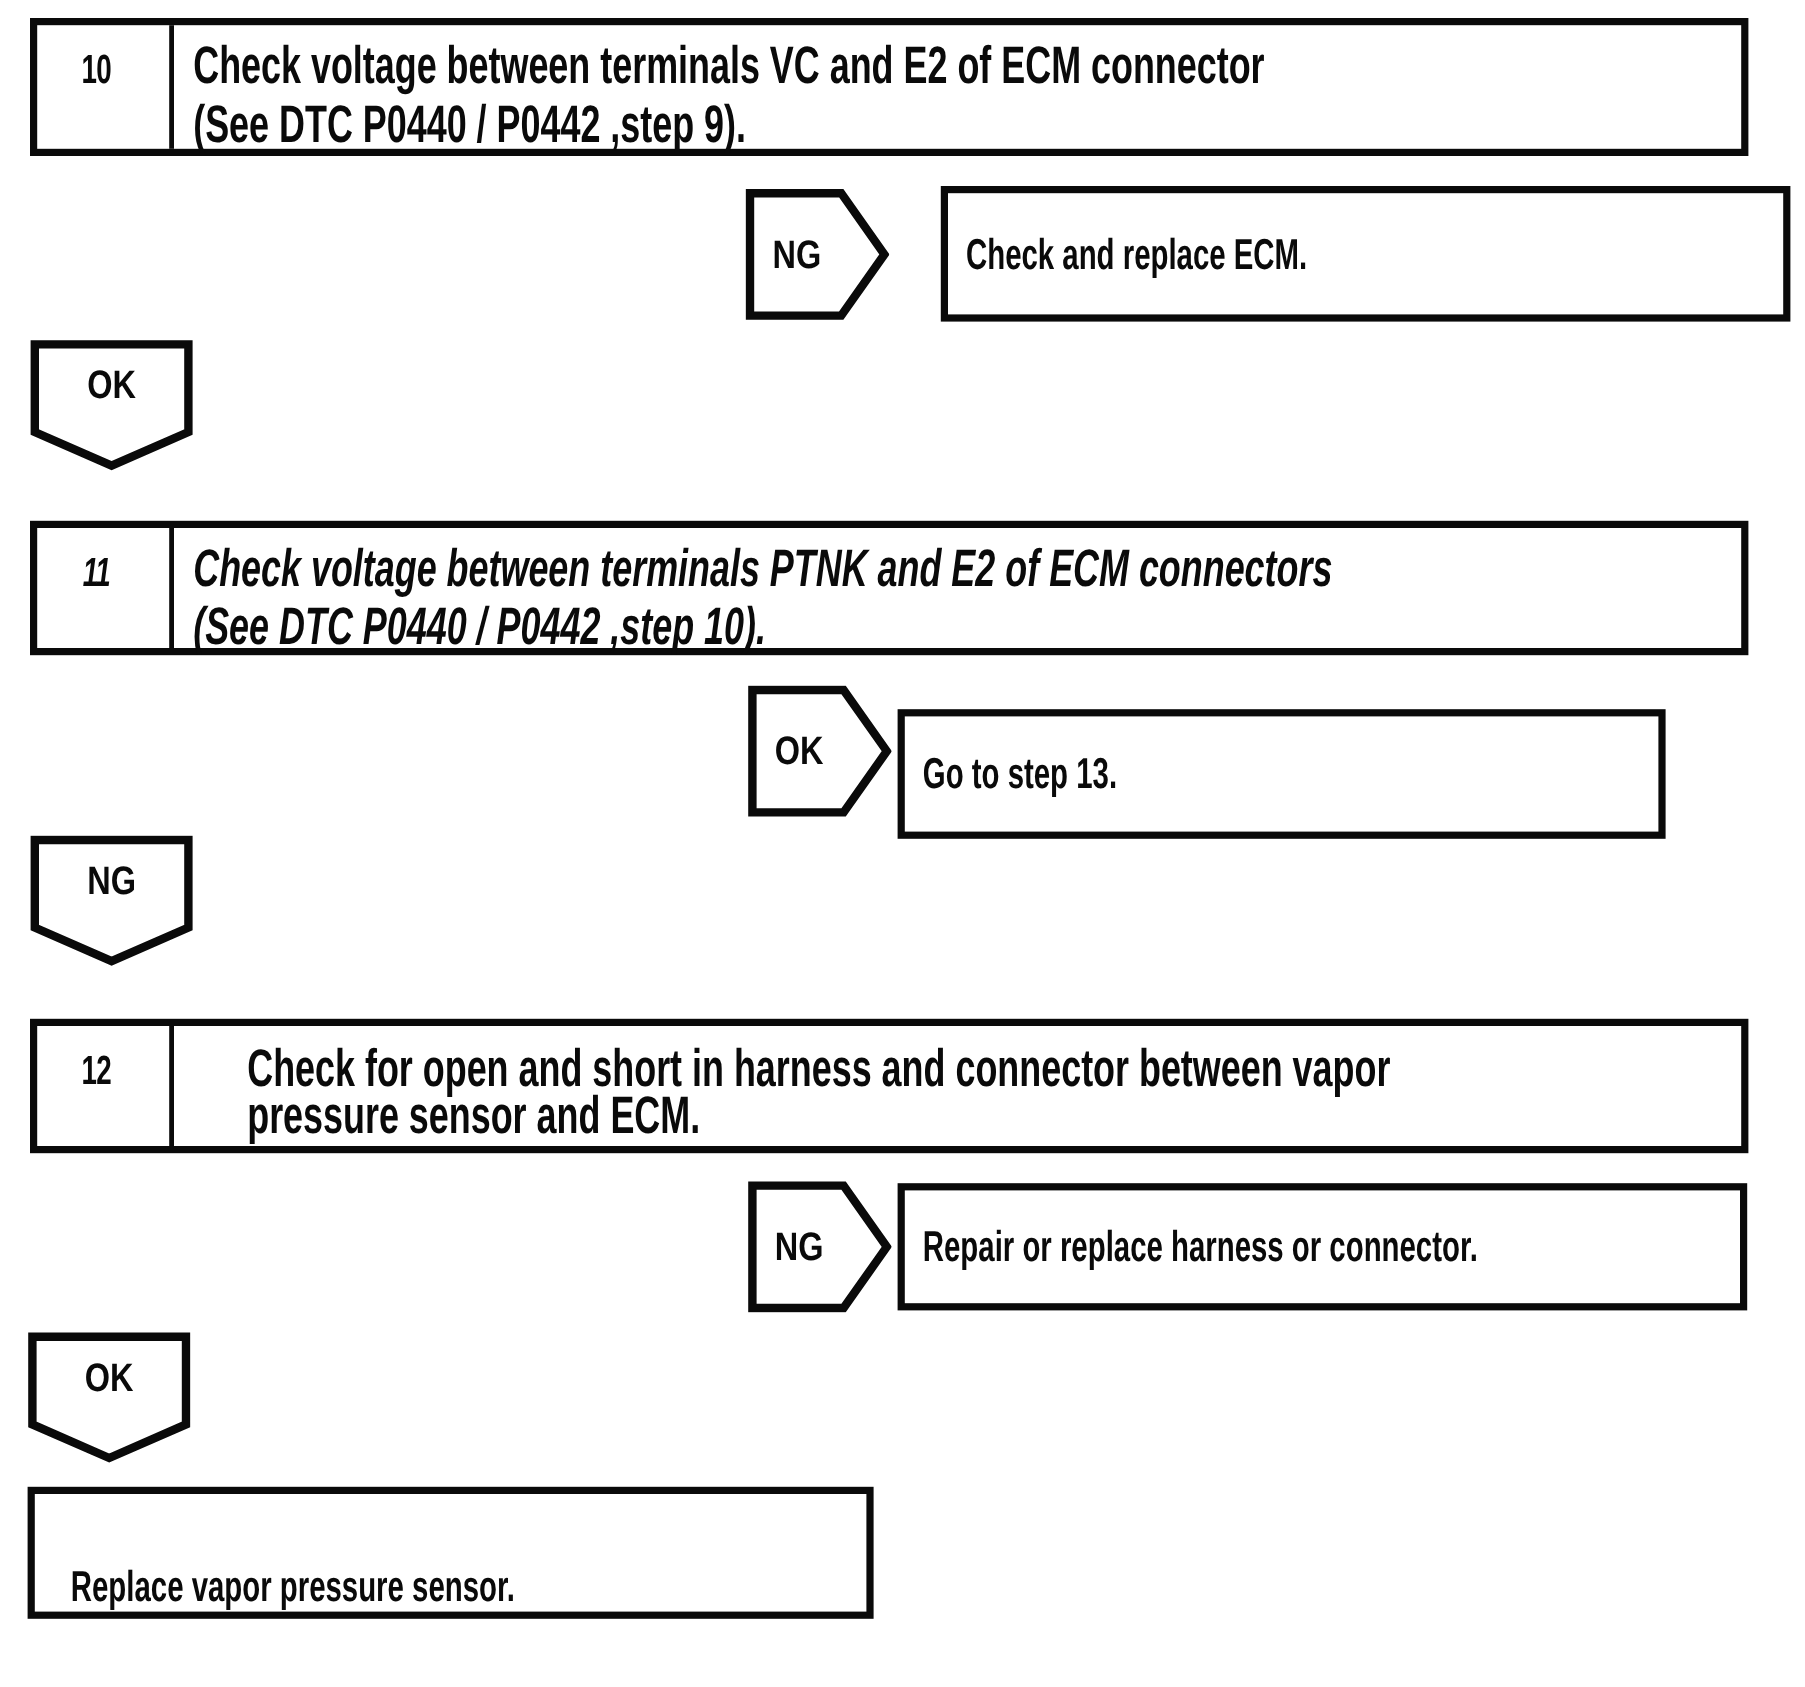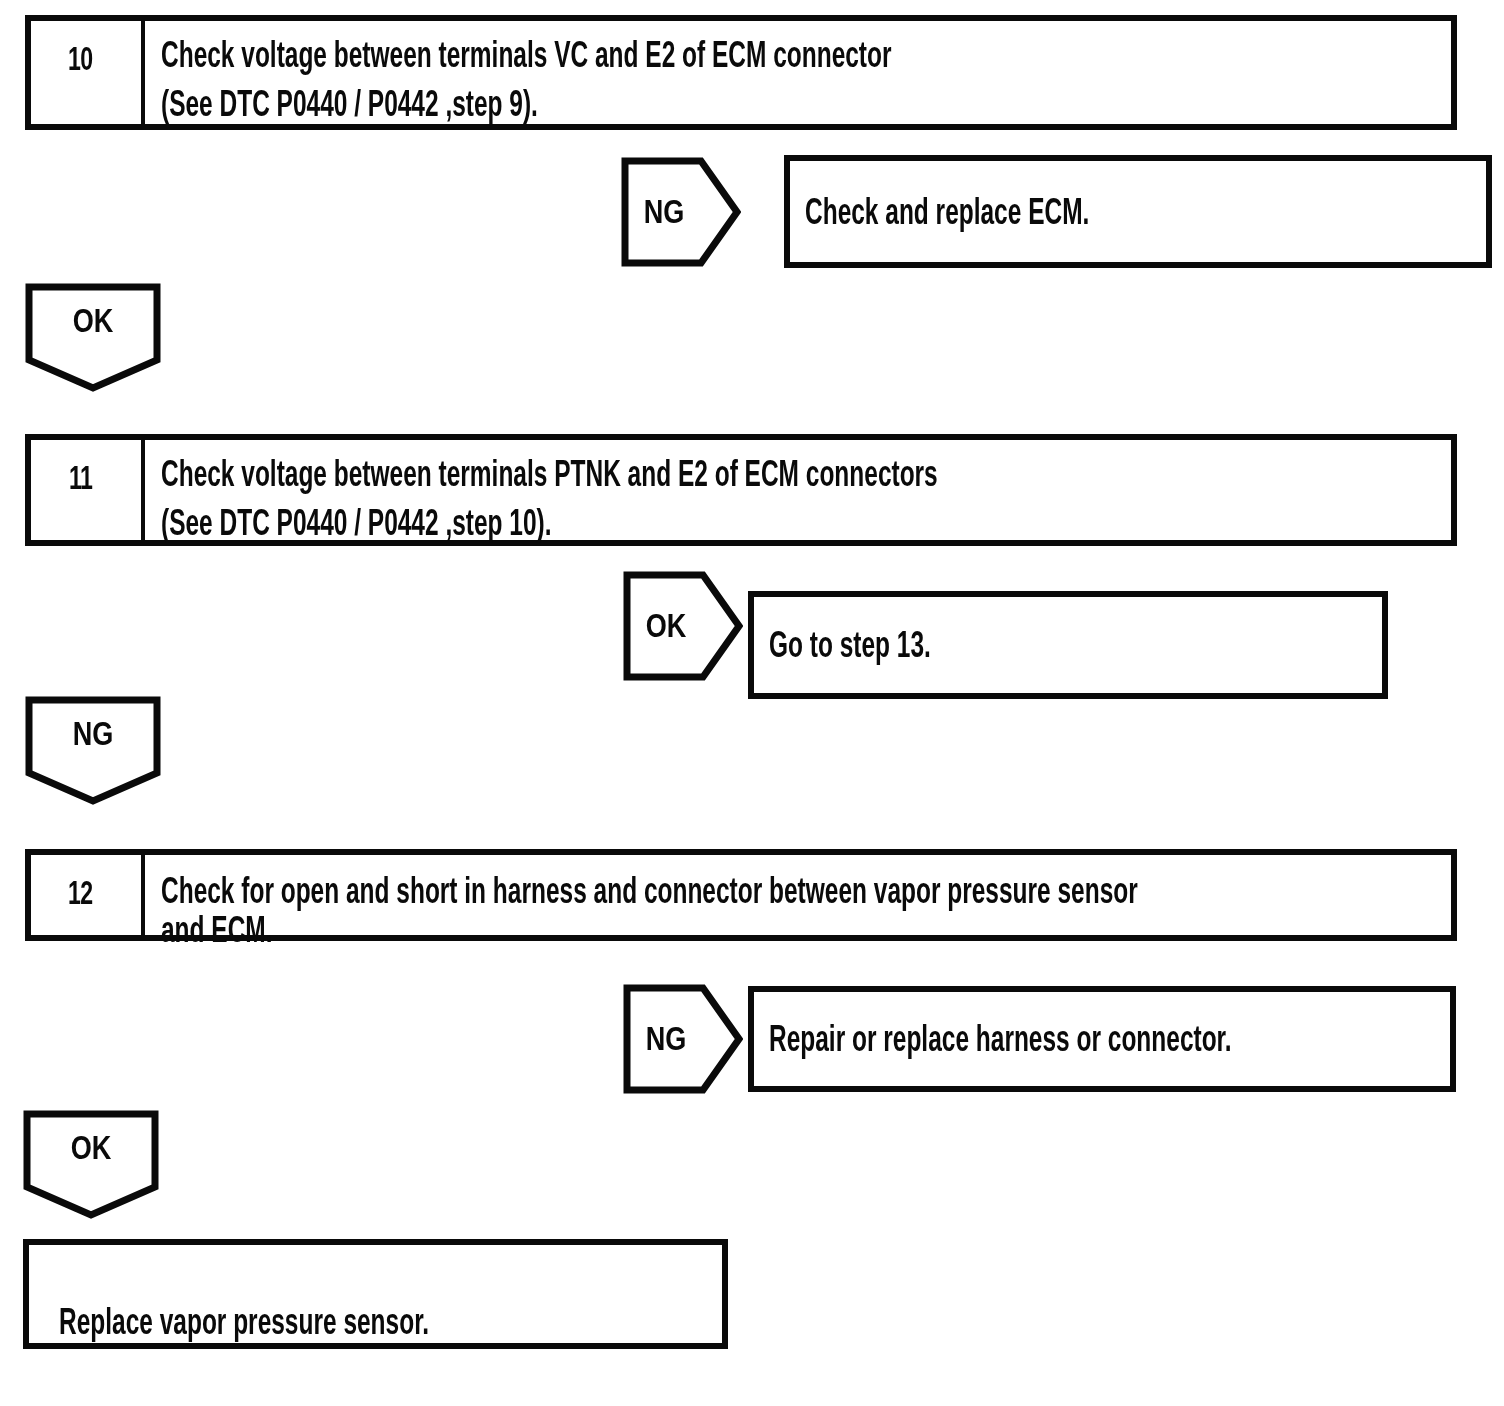--- a/index.html
+++ b/index.html
@@ -13,21 +13,21 @@
   
   .step-box {
     position:absolute; left:25px; width:1432px;
     border:6px solid #0a0a0a; background:#ffffff; display:flex;
   }
   .step-num {
     width:114px; border-right:4px solid #0a0a0a; flex:none;
     display:flex; justify-content:center; padding-top:18px;
     font-size:34px; letter-spacing:-1px;
   }
-  .step-content { flex:1; padding:14px 10px 0 16px; font-size:36px; line-height:40px; }
+  .step-content { flex:1; padding:14px 10px 0 16px; font-size:44px; line-height:40px; }
   .cond {
     display:inline-block; transform:scaleX(0.68); transform-origin:0 0; white-space:nowrap;
   }
   .wrapblock {
     display:block; width:1460px; transform:scaleX(0.68); transform-origin:0 0;
     white-space:normal; line-height:39px;
   }
   .step-subtitle { margin-top:9px; }
 
   
@@ -85,21 +85,21 @@
     <span class="cond">Check and replace ECM.</span>
   </div>
 
   <div class="pent-down" style="left:25px; top:283px;">
     <svg width="136" height="110" viewBox="0 0 136 110">
       <polygon points="4,4 132,4 132,77 68,105 4,77" fill="#ffffff" stroke="#0a0a0a" stroke-width="7"></polygon>
     </svg>
     <span class="lbl">OK</span>
   </div>
 
-  <div class="step-box" style="top:434px; height:112px;">
+  <div class="step-box" style="top:434px; height:112px;font-style:italic;">
     <div class="step-num">
         <span class="cond">11</span>
       </div>
     <div class="step-content">
       <span class="cond">Check voltage between terminals PTNK and E2 of ECM connectors</span>
       <div class="step-subtitle"><span class="cond">(See DTC P0440 / P0442 ,step 10).</span></div>
     </div>
   </div>
 
   <div class="pent-right" style="left:623px; top:571px;">
@@ -112,21 +112,21 @@
     <span class="cond">Go to step 13.</span>
   </div>
 
   <div class="pent-down" style="left:25px; top:696px;">
     <svg width="136" height="110" viewBox="0 0 136 110">
       <polygon points="4,4 132,4 132,77 68,105 4,77" fill="#ffffff" stroke="#0a0a0a" stroke-width="7"></polygon>
     </svg>
     <span class="lbl">NG</span>
   </div>
 
-  <div class="step-box" style="top:849px; height:92px;">
+  <div class="step-box" style="top:849px; height:112px;gap:45px;">
     <div class="step-num">
         <span class="cond">12</span>
       </div>
     <div class="step-content" style="padding-top:16px;">
       <span class="wrapblock">Check for open and short in harness and connector between vapor pressure sensor and ECM.</span>
     </div>
   </div>
 
   <div class="pent-right" style="left:623px; top:984px;">
     <svg width="120" height="110" viewBox="0 0 120 110">

